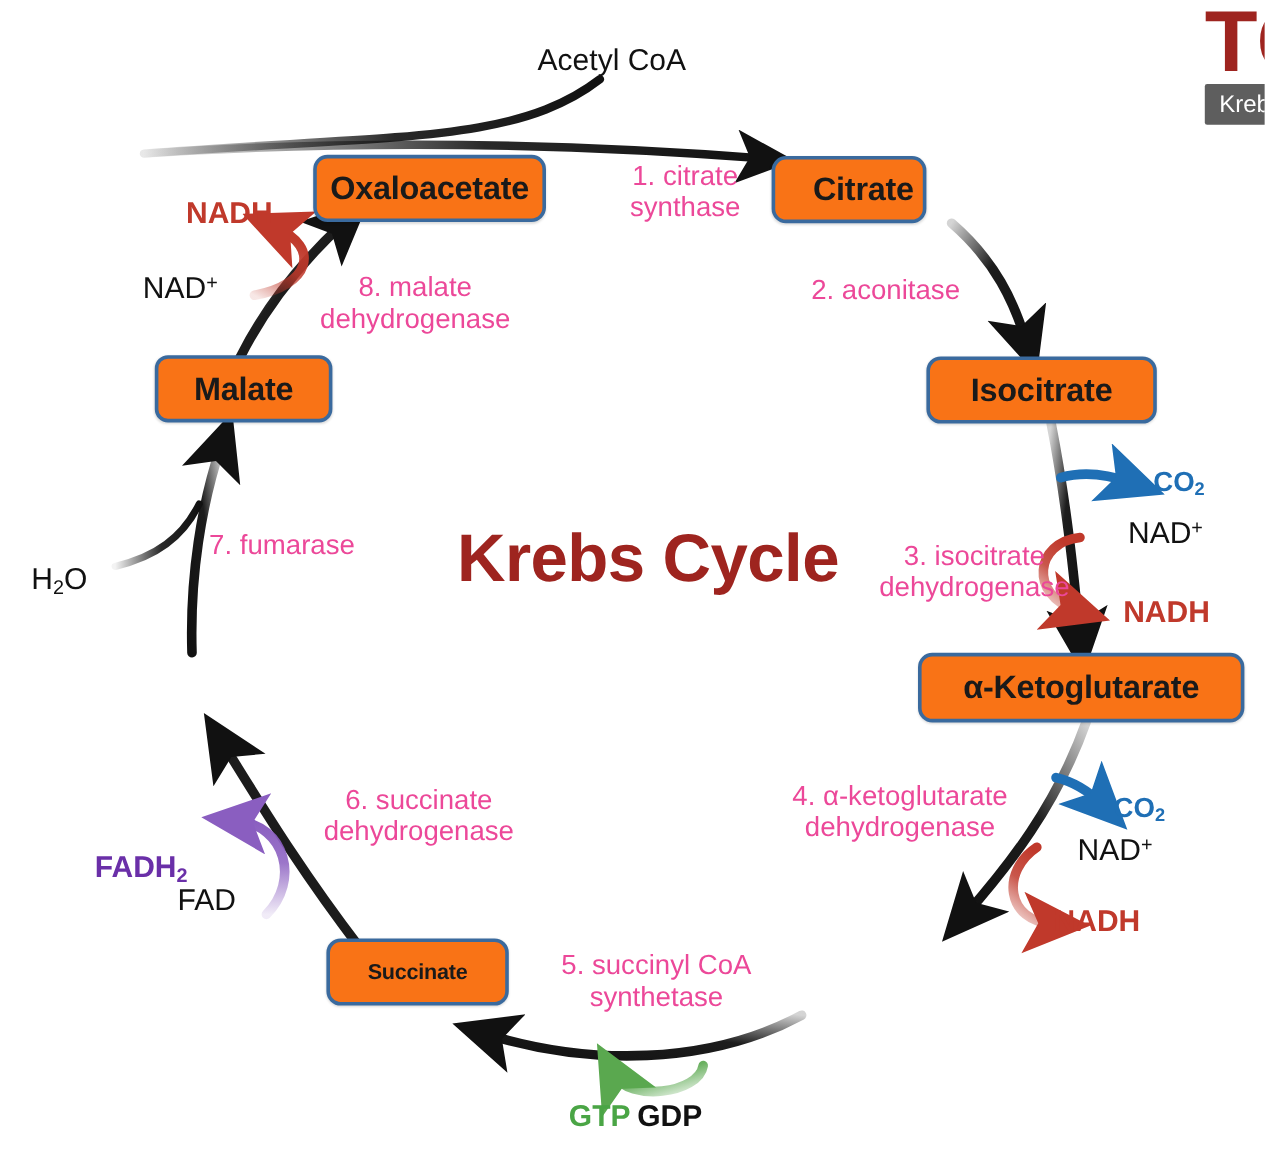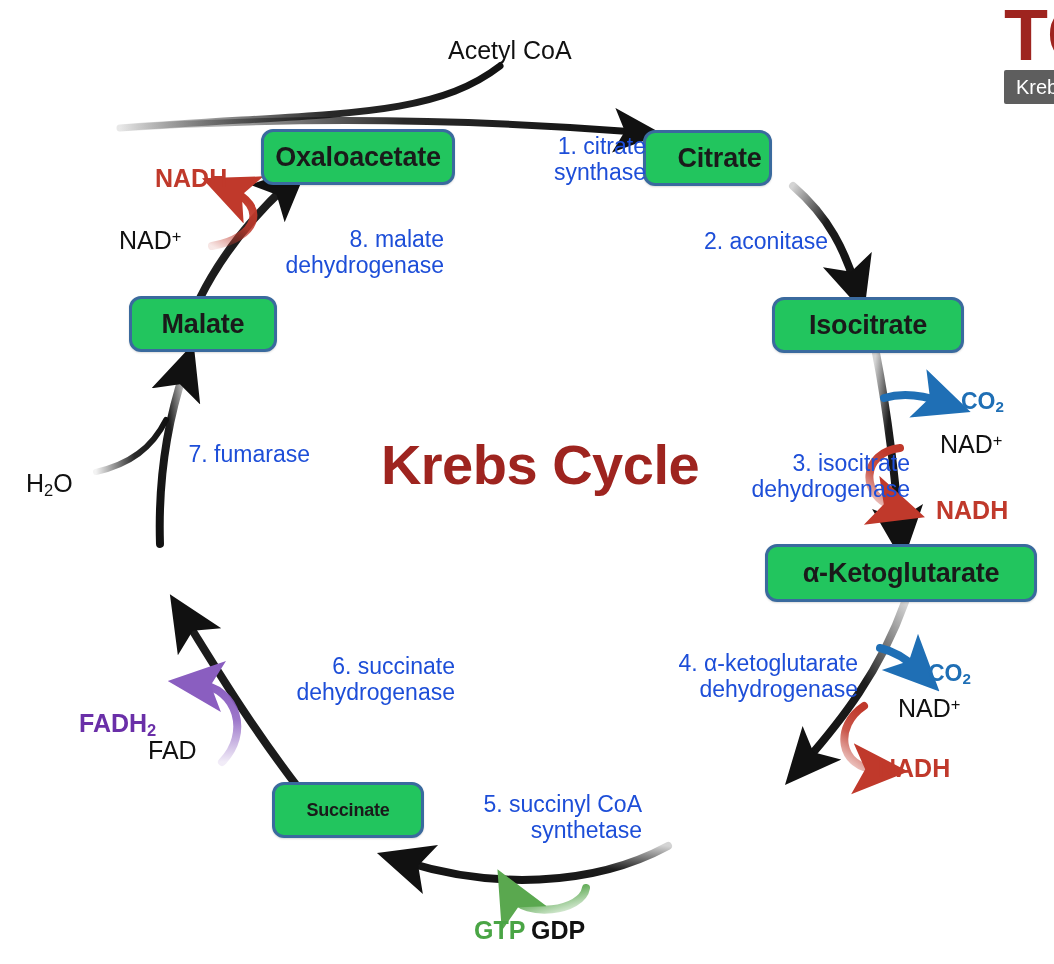--- a/index.html
+++ b/index.html
@@ -18,40 +18,40 @@
   #svg-layer {
     position: absolute;
     left: 0; top: 0;
     width: 1054px; height: 964px;
     pointer-events: none;
   }
 
   
   .metabolite {
     position: absolute;
-    background: #22c55e;
+    background: #f97316;
     border: 3px solid #3a6a9e;
     border-radius: 12px;
     color: #1a1a1a;
     font-weight: bold;
     display: flex;
     align-items: center;
     justify-content: center;
     white-space: nowrap;
     letter-spacing: -0.2px;
     box-shadow: 0 1px 2px rgba(0,0,0,0.14);
   }
 
   
   .enzyme {
     position: absolute;
-    color: #1d4ed8;
+    color: #ec4899;
     font-size: 23px;
     line-height: 1.13;
-    text-align: right;
+    text-align: center;
     white-space: pre-line;
   }
 
   
   .cofactor {
     position: absolute;
     white-space: nowrap;
     line-height: 1;
   }
   .cof-nadh   { color: #c0392b; font-weight: bold; font-size: 25px; }
@@ -200,21 +200,21 @@
   <div class="metabolite" style="left:765px; top:544px; width:272px; height:58px; font-size:27px;">
     <span>α-Ketoglutarate</span>
   </div>
 
 
   <div class="metabolite" style="left:272px; top:782px; width:152px; height:56px; font-size:18px;">
     <span>Succinate</span>
   </div>
 
 
-  <div class="metabolite" style="left:129px; top:296px; width:148px; height:56px; font-size:27px;">
+  <div class="metabolite" style="left:129px; top:296px; width:148px; height:56px; font-size:27px;border-radius:11px;">
     <span>Malate</span>
   </div>
 
   <div class="enzyme" style="left:496px; top:133px; width:150px;">1. citrate
 synthase</div>
 
   <div class="enzyme" style="left:648px; top:228px; width:180px;">2. aconitase</div>
 
   <div class="enzyme" style="left:714px; top:450px; width:196px;">3. isocitrate
 dehydrogenase</div>

